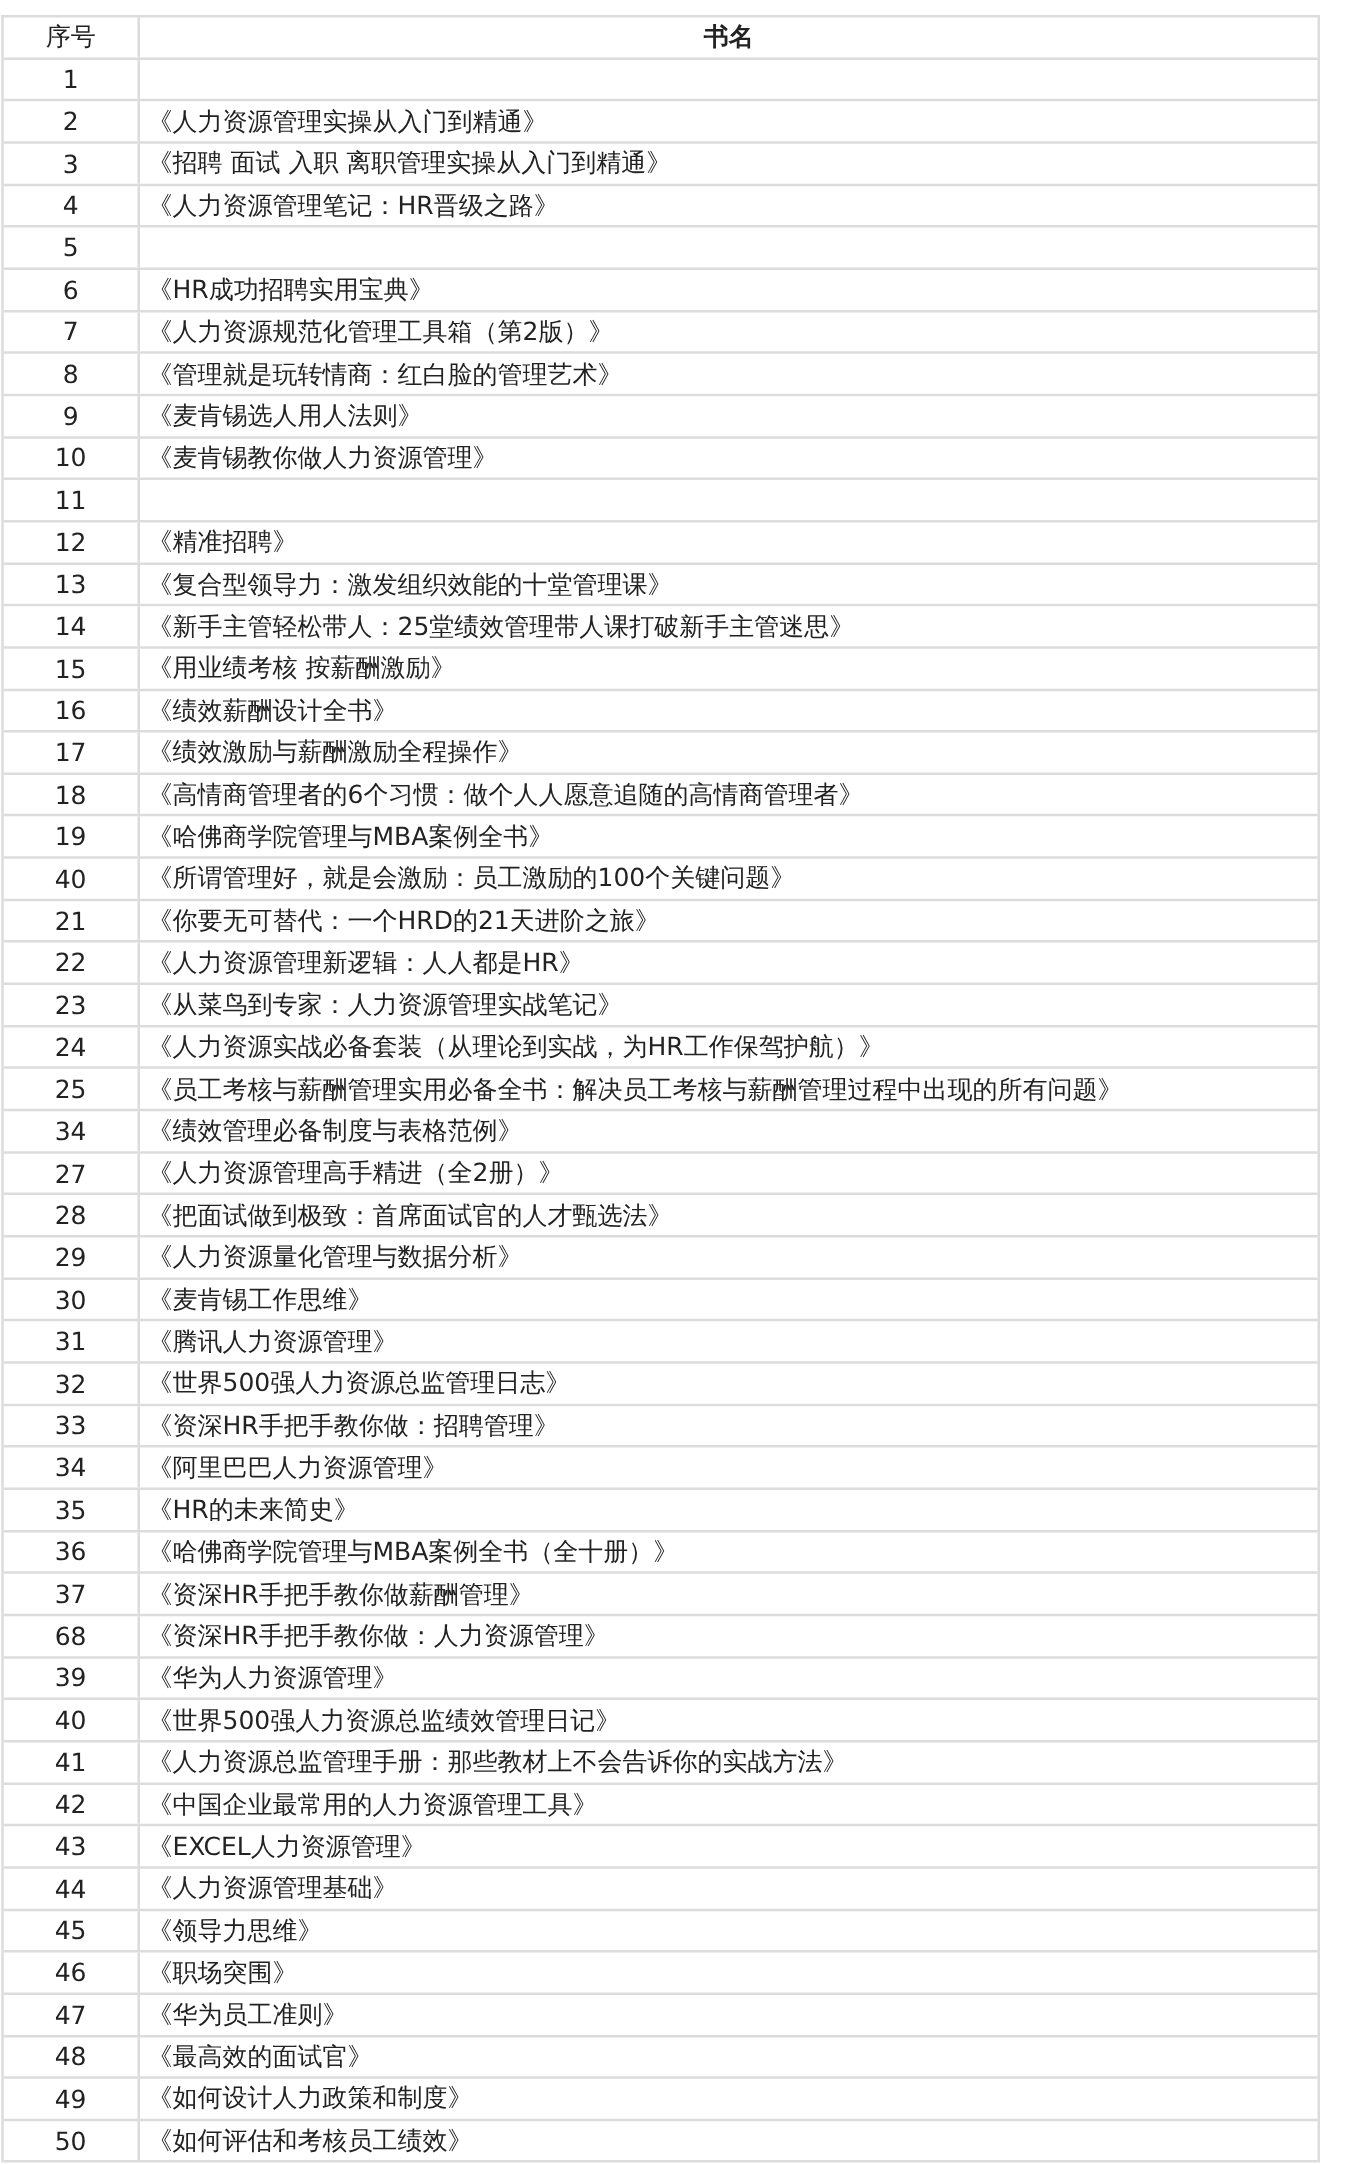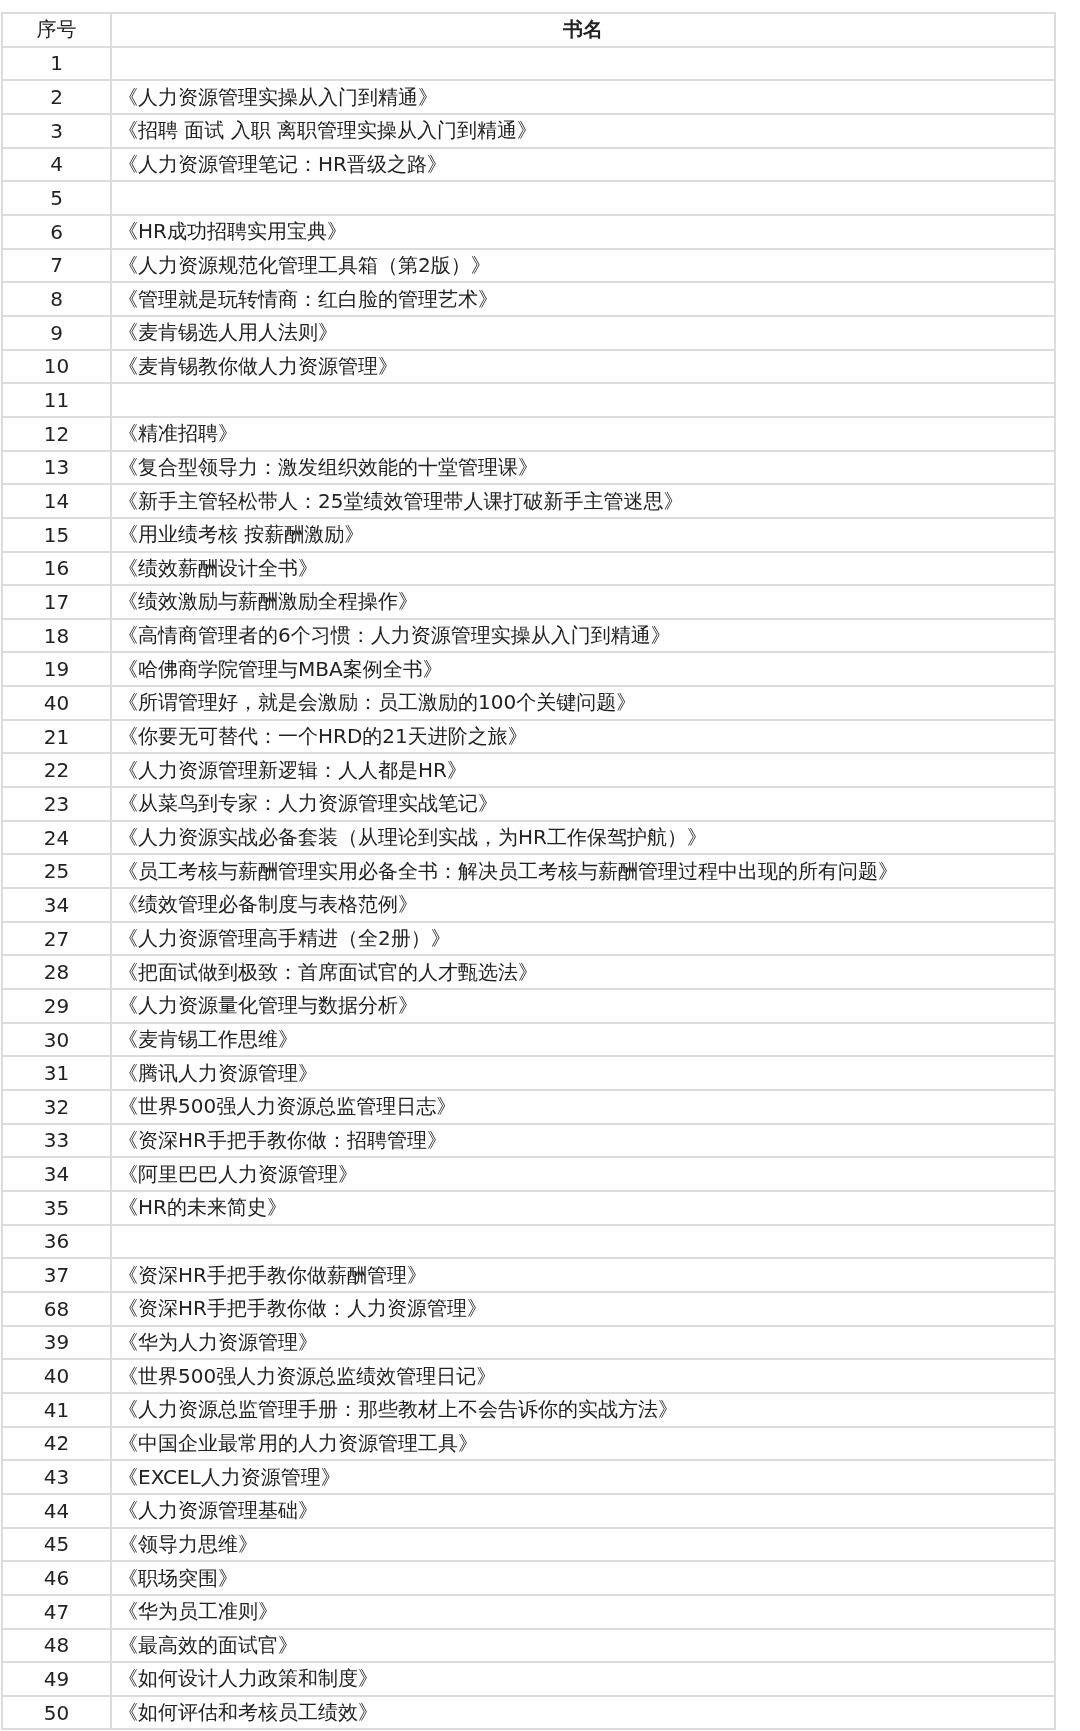--- a/index.html
+++ b/index.html
@@ -83,21 +83,21 @@
       <div class="row">
         <div class="c-num">16</div>
         <div class="c-title">《绩效薪酬设计全书》</div>
       </div>
       <div class="row">
         <div class="c-num">17</div>
         <div class="c-title">《绩效激励与薪酬激励全程操作》</div>
       </div>
       <div class="row">
         <div class="c-num">18</div>
-        <div class="c-title">《高情商管理者的6个习惯：人力资源管理实操从入门到精通》</div>
+        <div class="c-title">《高情商管理者的6个习惯：做个人人愿意追随的高情商管理者》</div>
       </div>
       <div class="row">
         <div class="c-num">19</div>
         <div class="c-title">《哈佛商学院管理与MBA案例全书》</div>
       </div>
       <div class="row">
         <div class="c-num">40</div>
         <div class="c-title">《所谓管理好，就是会激励：员工激励的100个关键问题》</div>
       </div>
       <div class="row">
@@ -155,20 +155,21 @@
       <div class="row">
         <div class="c-num">34</div>
         <div class="c-title">《阿里巴巴人力资源管理》</div>
       </div>
       <div class="row">
         <div class="c-num">35</div>
         <div class="c-title">《HR的未来简史》</div>
       </div>
       <div class="row">
         <div class="c-num">36</div>
+        <div class="c-title">《哈佛商学院管理与MBA案例全书（全十册）》</div>
       </div>
       <div class="row">
         <div class="c-num">37</div>
         <div class="c-title">《资深HR手把手教你做薪酬管理》</div>
       </div>
       <div class="row">
         <div class="c-num">68</div>
         <div class="c-title">《资深HR手把手教你做：人力资源管理》</div>
       </div>
       <div class="row">

